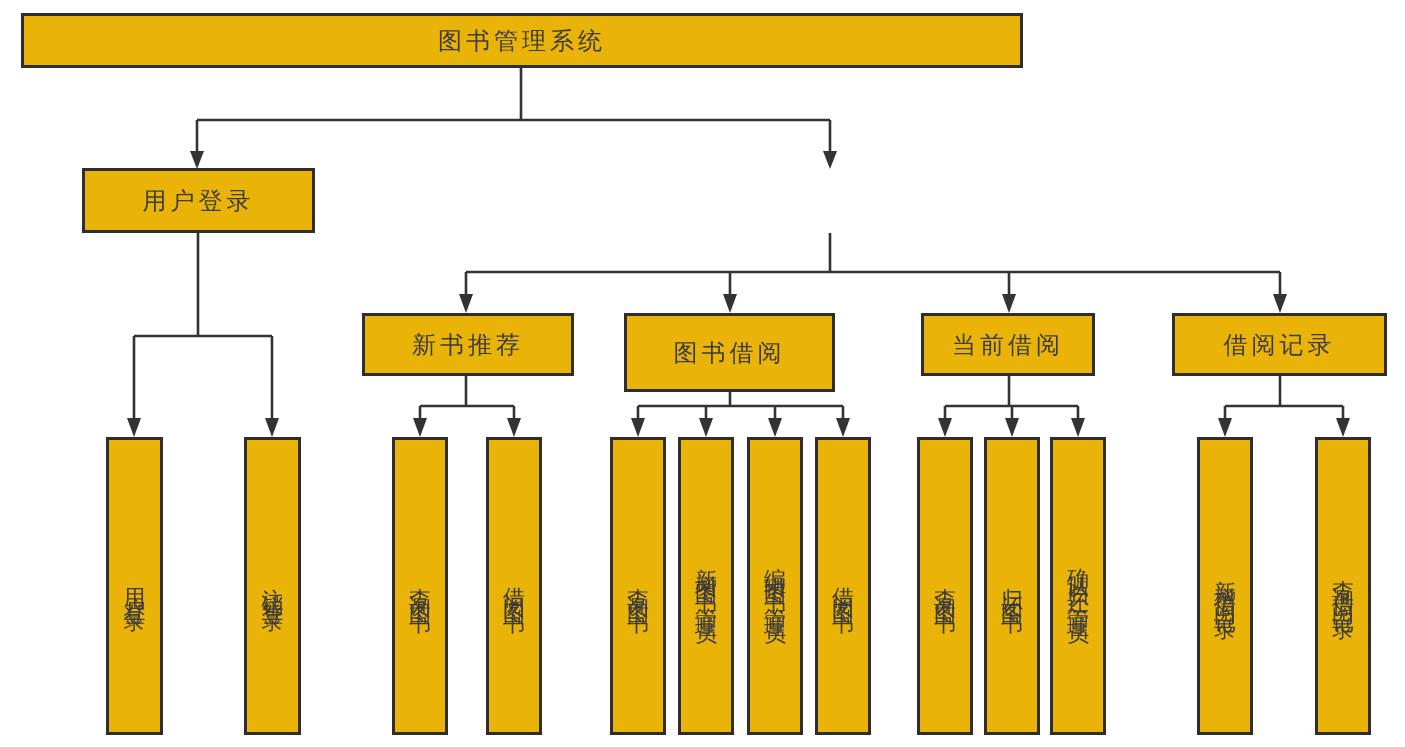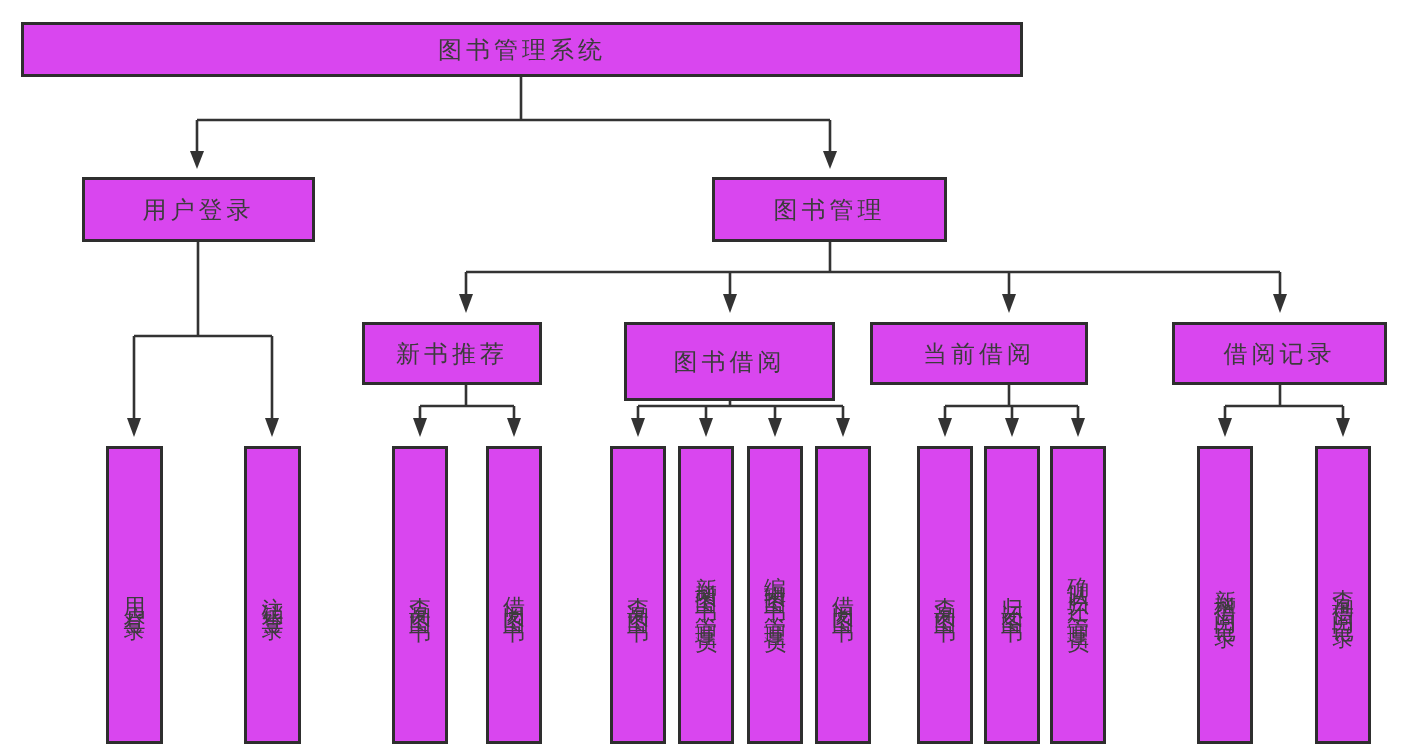--- a/index.html
+++ b/index.html
@@ -4,35 +4,35 @@
 <style>
   html,body{margin:0;padding:0;background:#ffffff;}
   .stage{
     position:relative;width:1405px;height:747px;background:#ffffff;
     font-family:"Liberation Sans","DejaVu Sans",sans-serif;overflow:hidden;
   }
   .wires{position:absolute;left:0;top:0;width:1405px;height:747px;}
   .wires path{stroke:#333333;stroke-width:2.6;fill:none;}
   .wires polygon{fill:#333333;stroke:none;}
   .box{
-    position:absolute;box-sizing:border-box;border:3px solid #2e2e2e;background:#d946ef;
-    display:flex;align-items:center;justify-content:center;color:#3c3c3c;z-index:2;margin-top:9px;
+    position:absolute;box-sizing:border-box;border:3px solid #2e2e2e;background:#eab308;
+    display:flex;align-items:center;justify-content:center;color:#3c3c3c;z-index:2;
   }
   .hbox span{font-size:24px;letter-spacing:4px;white-space:nowrap;}
   .leaf span{
     writing-mode:vertical-rl;text-orientation:mixed;
     font-size:22px;letter-spacing:8px;white-space:nowrap;line-height:1;
   }
   
   .n-root   {left:21px;  top:13px;  width:1002px;height:55px;}
   .n-login  {left:82px;  top:168px; width:233px; height:65px;}
   .n-mgmt   {left:712px; top:168px; width:235px; height:65px;}
-  .n-rec    {left:362px; top:313px; width:180px; height:63px;justify-content:center;}
+  .n-rec    {left:362px; top:313px; width:212px; height:63px;justify-content:center;}
   .n-borrow {left:624px; top:313px; width:211px; height:79px;}
-  .n-current{left:870px; top:313px; width:218px; height:63px;}
+  .n-current{left:921px; top:313px; width:174px; height:63px;}
   .n-records{left:1172px;top:313px; width:215px; height:63px;}
   
   .leaf{top:437px;height:298px;width:56px;}
   .l1 {left:106px;width:57px;}
   .l2 {left:244px;width:57px;}
   .l3 {left:392px;}
   .l4 {left:486px;}
   .l5 {left:610px;}
   .l6 {left:678px;}
   .l7 {left:747px;}
@@ -96,23 +96,20 @@
     </g>
   </svg>
 
   <div class="box hbox n-root">
     <span>图书管理系统</span>
   </div>
 
   <div class="box hbox n-login">
     <span>用户登录</span>
   </div>
-  <div class="box hbox n-mgmt">
-    <span>图书管理</span>
-  </div>
 
   <div class="box hbox n-rec">
     <span>新书推荐</span>
   </div>
   <div class="box hbox n-borrow">
     <span>图书借阅</span>
   </div>
   <div class="box hbox n-current">
     <span>当前借阅</span>
   </div>

